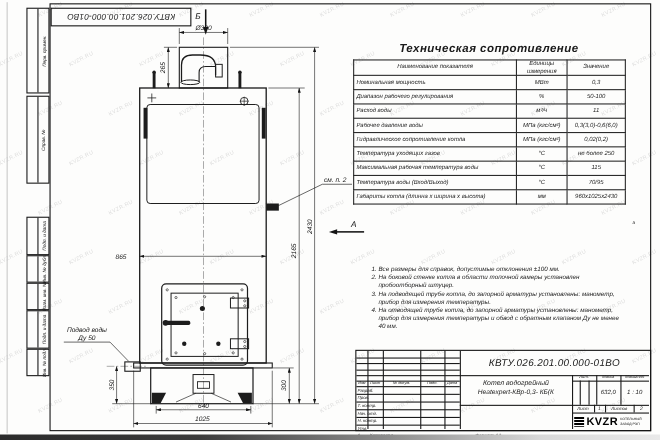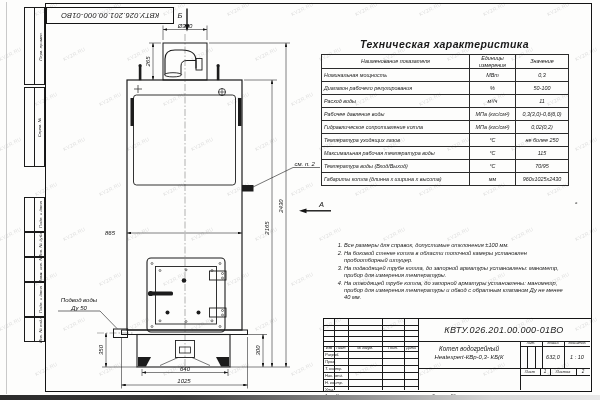--- a/index.html
+++ b/index.html
@@ -318,21 +318,21 @@
       <polygon points="306.5,208.4 306.5,213.2 299,210.8" fill="#141414"></polygon>
     </g>
     <g font-size="6">
       <text x="294.5" y="165.5">см. п. 2</text>
       <text x="79" y="301.5" text-anchor="middle">Подвод воды</text>
       <text x="79" y="309.5" text-anchor="middle">Ду 50</text>
     </g>
   </svg>
 
   <div class="tech">
-    <div class="tech-title">Техническая характеристика</div>
+    <div class="tech-title">Техническая сопротивление</div>
     <table class="tech-table">
       <colgroup>
           <col style="width:148px">
           <col style="width:46px">
           <col style="width:53px">
         </colgroup>
       <thead>
         <tr>
           <th>Наименование показателя</th>
           <th>Единицы измерения</th>
@@ -443,20 +443,28 @@
     <div class="tbt cen" style="left:96px;top:34px;width:98px;font-size:6px;line-height:8px;">Heatexpert-КВр-0,3- КБ(К</div>
     <div class="tbt cen" style="left:196px;top:22px;width:22px;font-size:3.7px;line-height:5px;">Лит.</div>
     <div class="tbt cen" style="left:218px;top:22px;width:22px;font-size:3.7px;line-height:5px;">Масса</div>
     <div class="tbt cen" style="left:240px;top:22px;width:26px;font-size:3.7px;line-height:5px;">Масштаб</div>
     <div class="tbt cen" style="left:218px;top:27px;width:22px;height:22px;line-height:22px;font-size:5.5px;">632,0</div>
     <div class="tbt cen" style="left:240px;top:27px;width:26px;height:22px;line-height:22px;font-size:5.5px;">1 : 10</div>
     <div class="tbt cen" style="left:196px;top:49px;width:20px;font-size:4px;line-height:7px;">Лист</div>
     <div class="tbt cen" style="left:216px;top:49px;width:10px;font-size:4.5px;line-height:7px;">1</div>
     <div class="tbt cen" style="left:226px;top:49px;width:26px;font-size:4px;line-height:7px;">Листов</div>
     <div class="tbt cen" style="left:252px;top:49px;width:14px;font-size:4.5px;line-height:7px;">2</div>
+    <div class="logo-row">
+      <div class="logo-ico"></div>
+      <div class="logo-txt">KVZR</div>
+      <div class="logo-sub">
+        <div>КОТЕЛЬНЫЙ</div>
+        <div>ЗАВОД РЭП</div>
+      </div>
+    </div>
   </div>
 
   <span class="micro" style="left:325px;top:392.5px;">1</span>
   <span class="micro" style="left:336px;top:392.5px;">Копировал</span>
   <span class="micro" style="left:432px;top:392.5px;">Формат А3</span>
   <span class="micro" style="left:575px;top:200px;">а</span>
 
   <div class="band"></div>
 </div>
 

